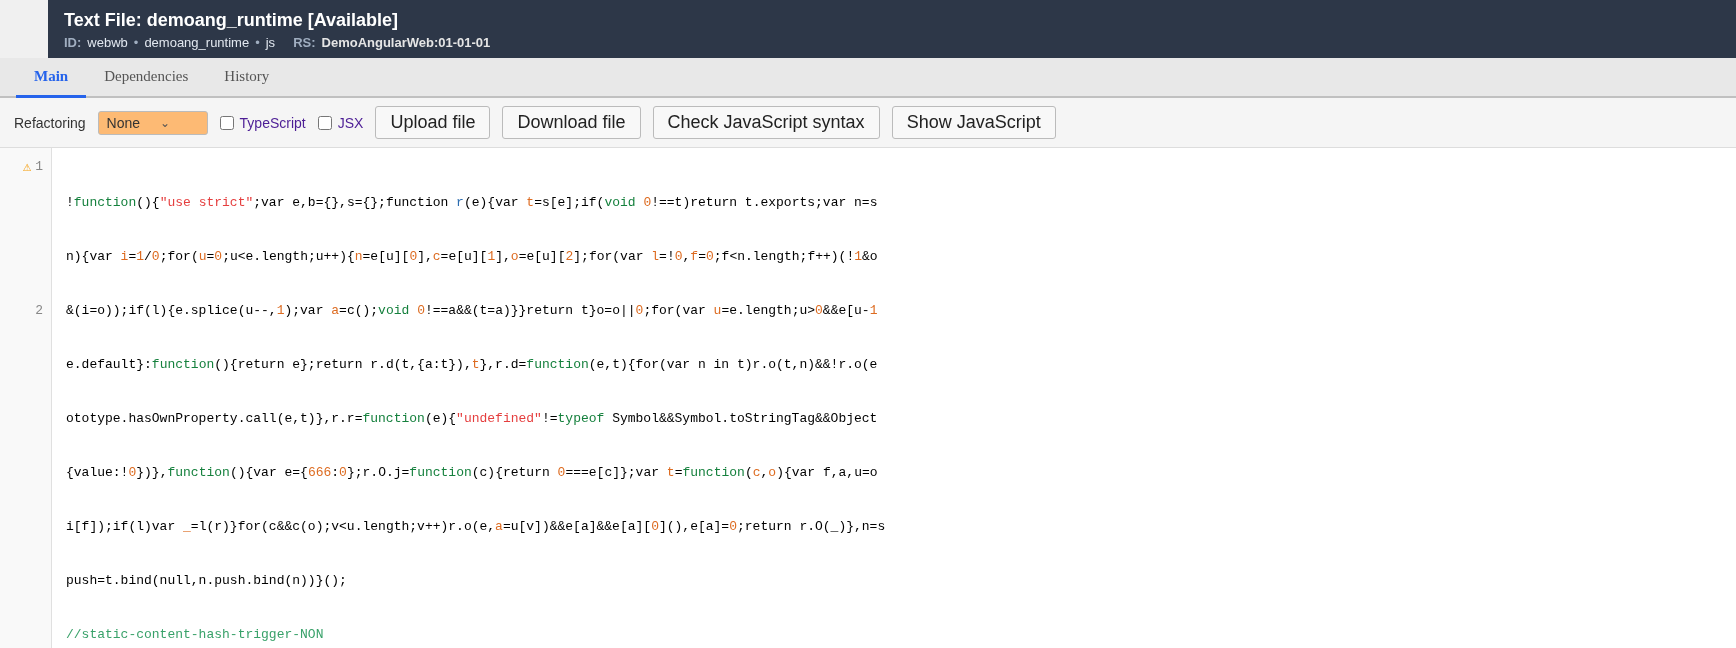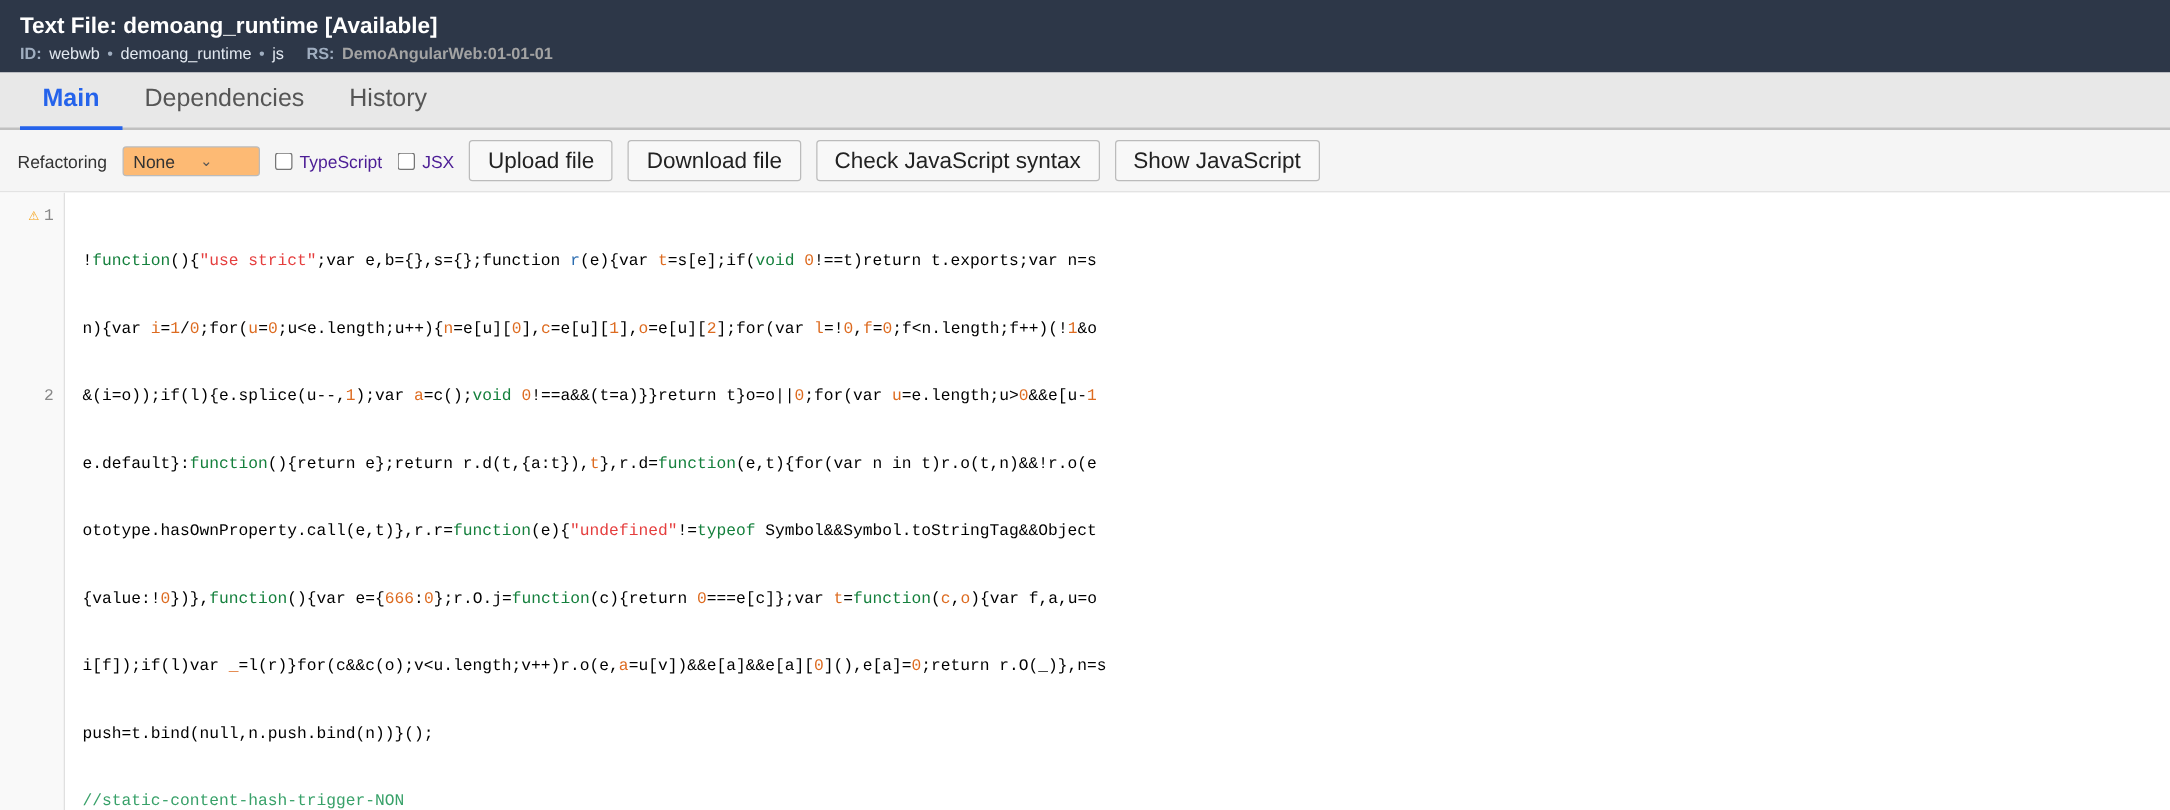--- a/index.html
+++ b/index.html
@@ -8,20 +8,21 @@
       background: #f0f0f0;
       width: 1736px;
       min-height: 648px;
       overflow: hidden;
     }
 
     
     .header {
       background: #2d3748;
       padding: 10px 16px 8px 16px;
+      margin-left: 48px;
     }
     .header-title {
       color: #ffffff;
       font-size: 18px;
       font-weight: bold;
       margin-bottom: 4px;
     }
     .header-meta {
       font-size: 13px;
       display: flex;
@@ -37,40 +38,41 @@
     }
     .meta-dot {
       color: #a0aec0;
     }
     .meta-rs-label {
       color: #a0aec0;
       font-weight: bold;
       margin-left: 12px;
     }
     .meta-rs-value {
-      color: #a3a3a3;
+      color: #e5e5e5;
       font-weight: bold;
     }
 
     
     .tabs-bar {
       background: #e8e8e8;
       display: flex;
       align-items: flex-end;
       padding: 0 16px;
       border-bottom: 2px solid #c0c0c0;
     }
     .tab {
       padding: 10px 18px;
-      font-size: 20px;
+      font-size: 15px;
       cursor: pointer;
       color: #555;
       border-bottom: 3px solid transparent;
       margin-bottom: -2px;
       white-space: nowrap;
+      font-family: Liberation Serif, serif;
     }
     .tab.active {
       color: #2563eb;
       border-bottom: 3px solid #2563eb;
       font-weight: 600;
     }
 
     
     .toolbar {
       background: #f5f5f5;

